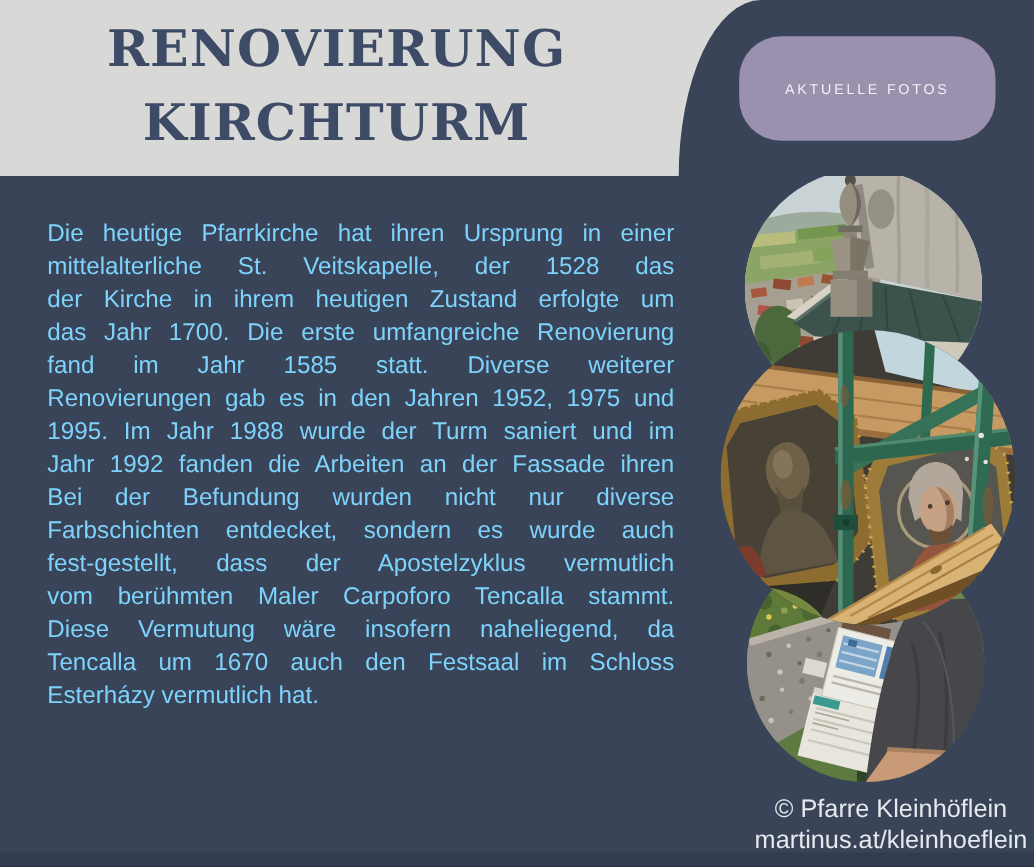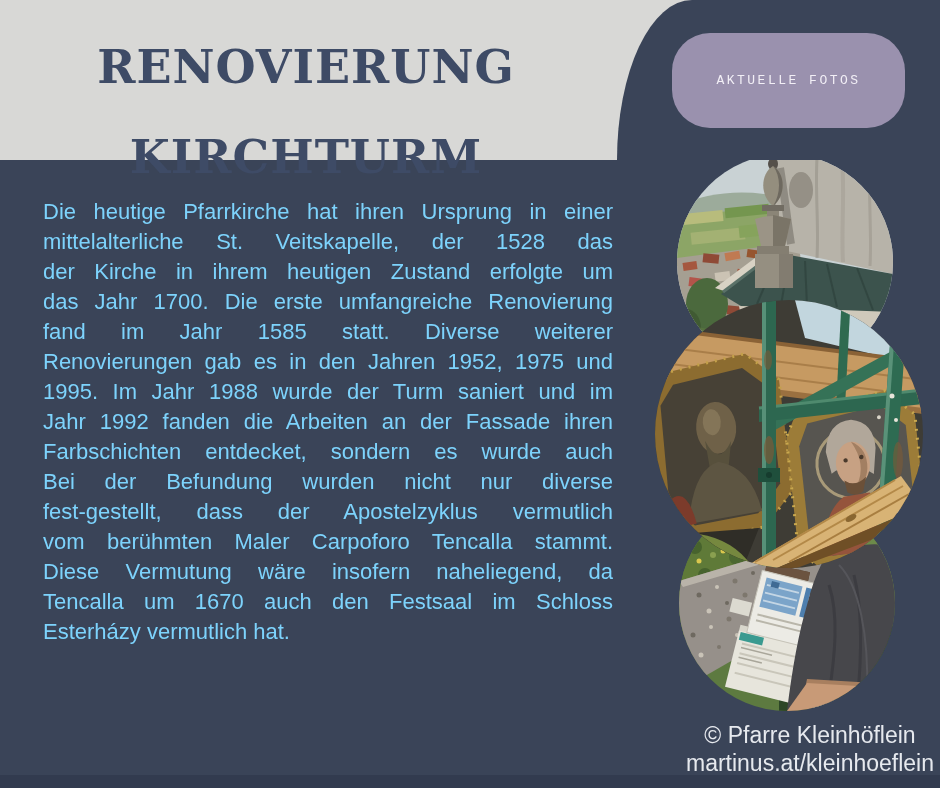--- a/index.html
+++ b/index.html
@@ -6,26 +6,26 @@
   .canvas{position:relative;width:940px;height:788px;background:#3a4458;overflow:hidden;
           font-family:"Liberation Sans",sans-serif;}
 
   
   .header{position:absolute;left:0;top:0;width:700px;height:160px;background:#d8d8d6;z-index:1;}
   .header-curve{position:absolute;left:617px;top:0;width:323px;height:160px;background:#3a4458;
                 border-top-left-radius:75px 160px;z-index:2;}
   .title{position:absolute;left:0;top:11px;width:612px;text-align:center;z-index:3;
          font-family:"DejaVu Serif",serif;font-weight:700;color:#3e4b66;
          font-size:46px;line-height:67px;letter-spacing:1px;}
-  .title span{display:block;margin-top:23px;}
+  .title span{display:block;}
 
   
   .badge{position:absolute;left:672px;top:33px;width:233px;height:95px;background:#9a91ae;
          border-radius:38px;display:flex;align-items:center;justify-content:center;z-index:5;}
-  .badge span{font-family:Liberation Mono, monospace;font-size:13px;letter-spacing:2.5px;color:#f2eff6;}
+  .badge span{font-family:Liberation Sans, sans-serif;font-size:13px;letter-spacing:2.5px;color:#f2eff6;}
 
   
   .bodytext{position:absolute;left:43px;top:197px;width:570px;color:#7dd3fc;
             font-size:22px;line-height:30px;}
   .jline{text-align:justify;text-align-last:justify;}
   .jline.end{text-align-last:left;}
 
   
   .photo{position:absolute;border-radius:50%;overflow:hidden;}
   .photo svg{display:block;width:100%;height:100%;}
@@ -61,22 +61,22 @@
       <div class="jline">Die heutige Pfarrkirche hat ihren Ursprung in einer</div>
       <div class="jline">mittelalterliche St. Veitskapelle, der 1528 das</div>
       <div class="jline">der Kirche in ihrem heutigen Zustand erfolgte um</div>
       <div class="jline">das Jahr 1700. Die erste  umfangreiche Renovierung</div>
       <div class="jline">fand im Jahr 1585 statt. Diverse weiterer</div>
       <div class="jline">Renovierungen gab es in den Jahren 1952, 1975 und</div>
       <div class="jline">1995. Im Jahr 1988 wurde der Turm saniert und im</div>
       <div class="jline">Jahr 1992 fanden die Arbeiten an der Fassade ihren</div>
     </div>
     <div>
+      <div class="jline">Bei der Befundung wurden nicht nur diverse</div>
       <div class="jline">Farbschichten entdecket, sondern es wurde auch</div>
-      <div class="jline">Bei der Befundung wurden nicht nur diverse</div>
       <div class="jline">fest-gestellt, dass der Apostelzyklus vermutlich</div>
       <div class="jline">vom berühmten Maler Carpoforo Tencalla stammt.</div>
       <div class="jline">Diese Vermutung wäre insofern naheliegend, da</div>
       <div class="jline">Tencalla um 1670 auch den Festsaal im Schloss</div>
       <div class="jline end">Esterházy vermutlich hat.</div>
     </div>
   </div>
 
   <div class="photo photo-top">
     <svg viewBox="0 0 216 216" preserveAspectRatio="xMidYMid slice">

